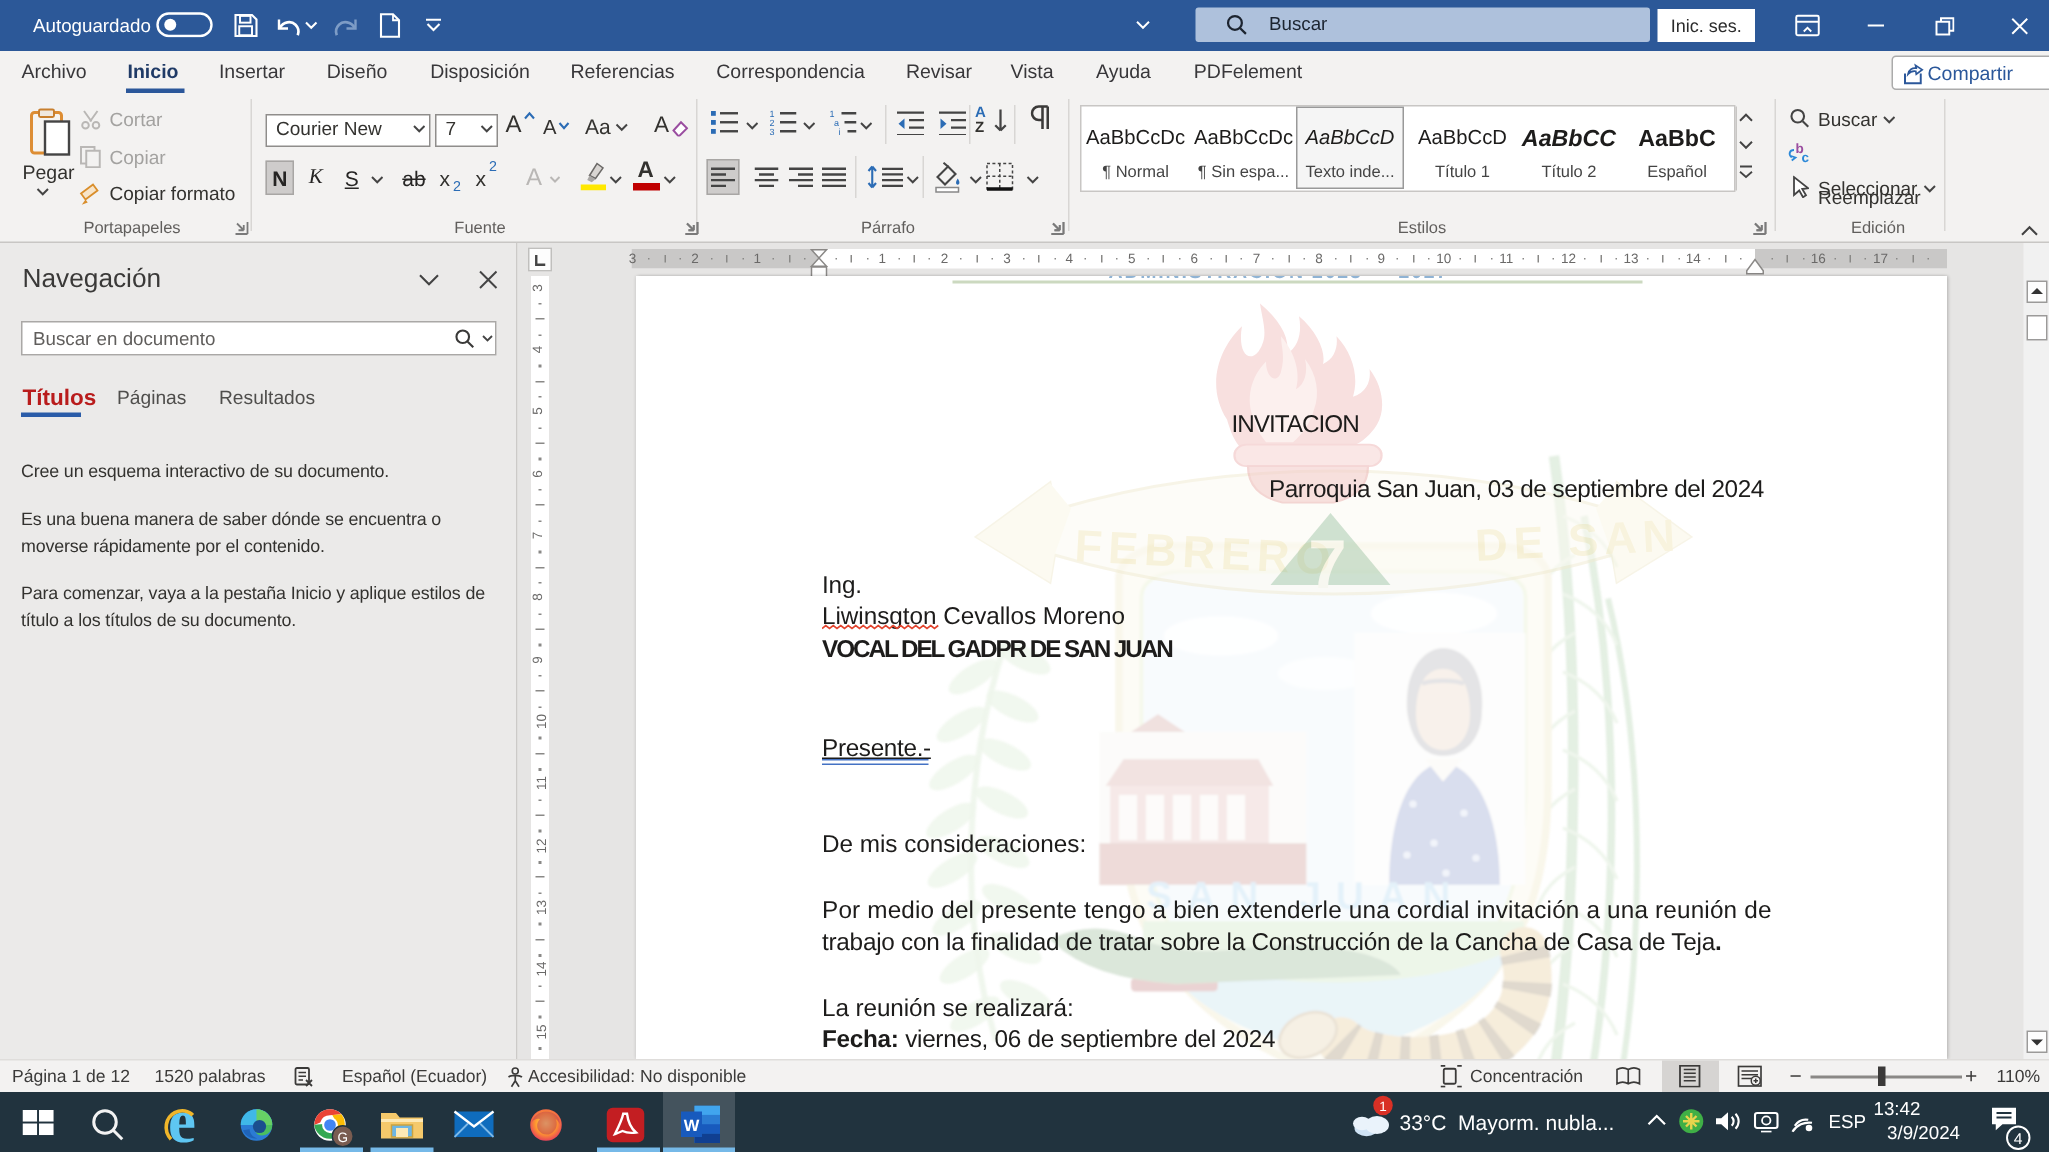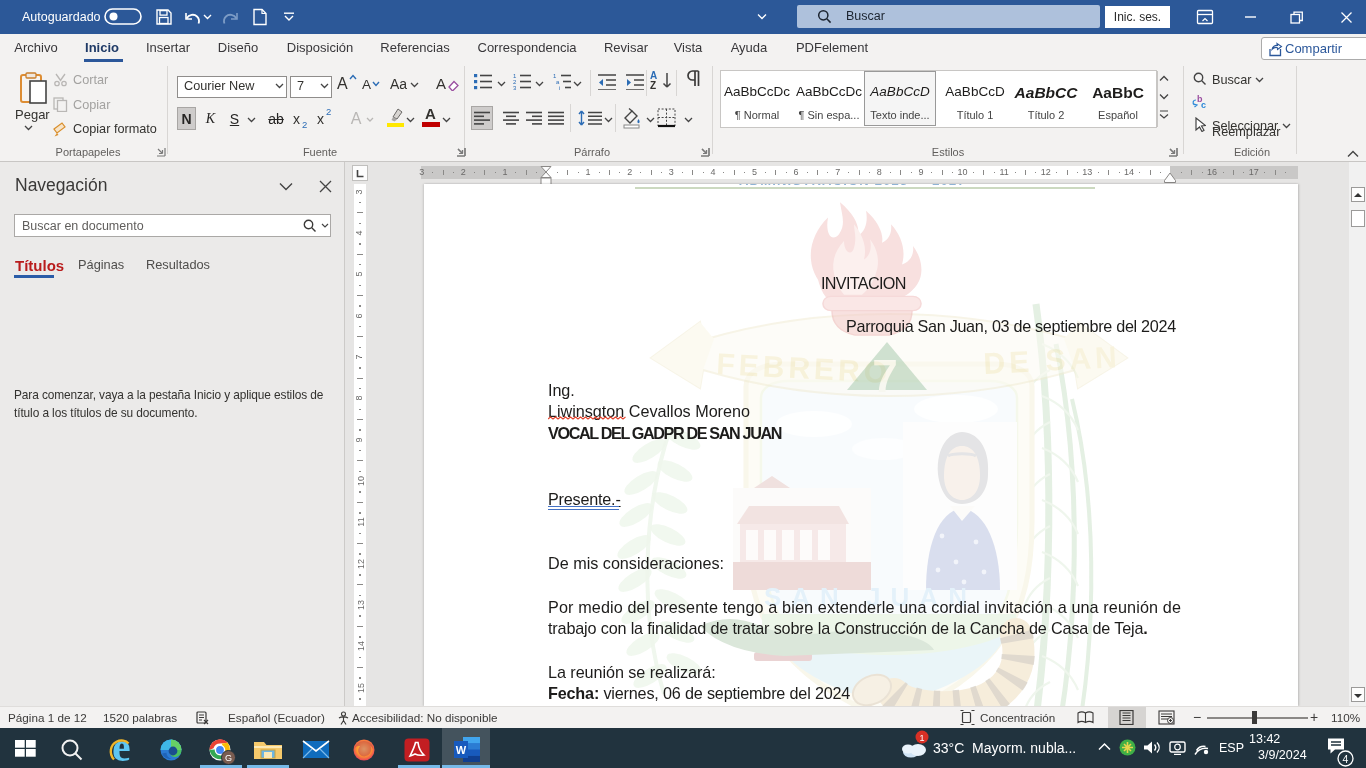--- a/index.html
+++ b/index.html
@@ -414,20 +414,22 @@
       <circle cx="5.5" cy="5.5" r="4.2" fill="none" stroke="#3a3938" stroke-width="1.4"></circle>
       <path d="M8.8 8.8 L12.5 12.5" stroke="#3a3938" stroke-width="1.4"></path>
     </svg>
 <svg class="abs" style="left:321px;top:61px;" width="8" height="6" viewBox="0 0 8 6">
       <path d="M1 1 L4 4 L7 1" fill="none" stroke="#444" stroke-width="1.2"></path>
     </svg>
 <div class="abs" style="left:15px;top:95px;font-size:15px;font-weight:bold;color:#b91c1c;">Títulos</div>
 <div class="abs" style="left:14px;top:113px;width:40px;height:3px;background:#2a5ca8;"></div>
 <div class="abs" style="left:78px;top:95px;font-size:12.8px;color:#4f4e4c;">Páginas</div>
 <div class="abs" style="left:146px;top:95px;font-size:12.8px;color:#4f4e4c;">Resultados</div>
+<div class="abs" style="left:14px;top:143px;width:318px;font-size:11.9px;letter-spacing:-0.1px;color:#33322f;line-height:18px;">Cree un esquema interactivo de su documento.</div>
+<div class="abs" style="left:14px;top:175px;width:300px;font-size:11.9px;letter-spacing:-0.1px;color:#33322f;line-height:18px;">Es una buena manera de saber dónde se encuentra o moverse rápidamente por el contenido.</div>
 <div class="abs" style="left:14px;top:224px;width:316px;font-size:11.9px;letter-spacing:-0.1px;color:#33322f;line-height:18px;">Para comenzar, vaya a la pestaña Inicio y aplique estilos de título a los títulos de su documento.</div>
 </div>
 <div id="docarea" class="abs">
 <div class="abs" style="left:7px;top:3px;width:16px;height:16px;background:#fdfdfd;border:1px solid #c0bfbd;"></div>
 <svg class="abs" style="left:11px;top:7px;" width="9" height="9" viewBox="0 0 9 9">
       <path d="M1.5 1 v6.5 h6" fill="none" stroke="#444" stroke-width="1.6"></path>
     </svg>
 <div id="hruler">
 <div class="hgray" style="left:0px;width:125px;"></div>
 <div class="hgray" style="left:749px;width:128px;"></div>

